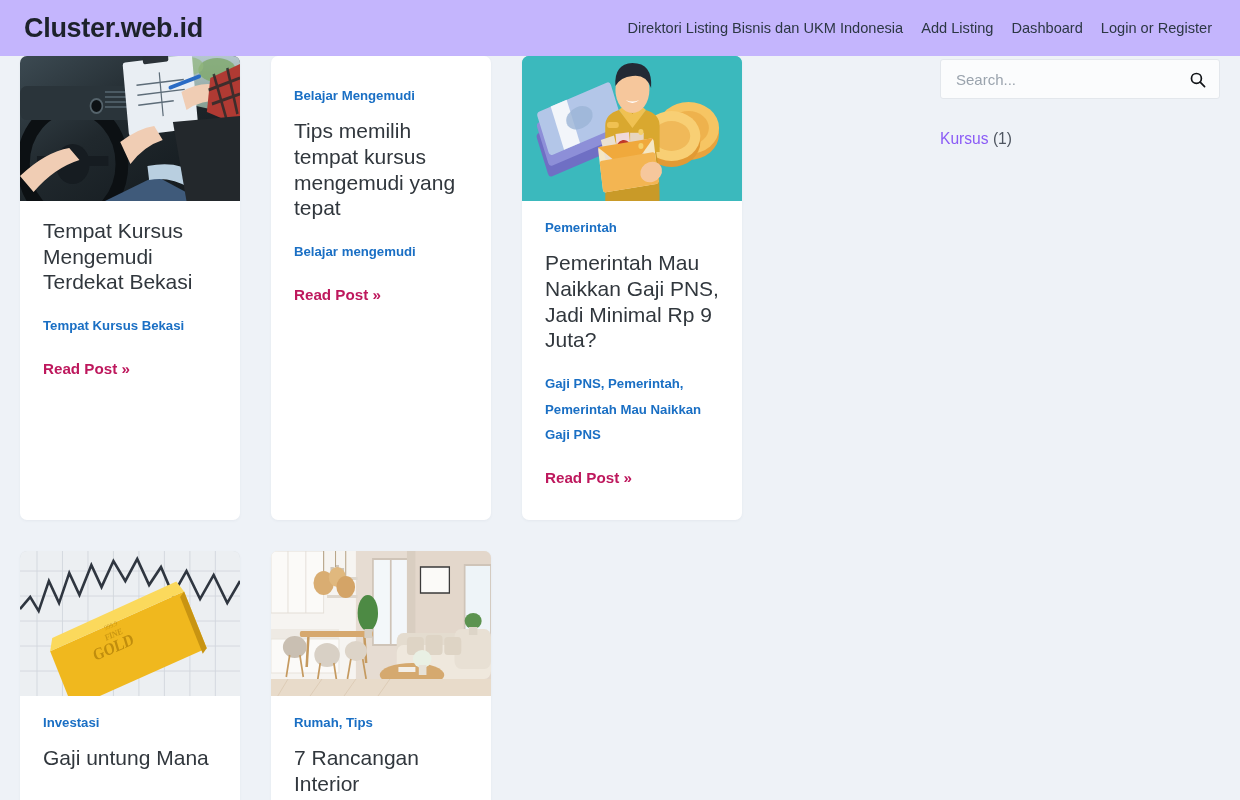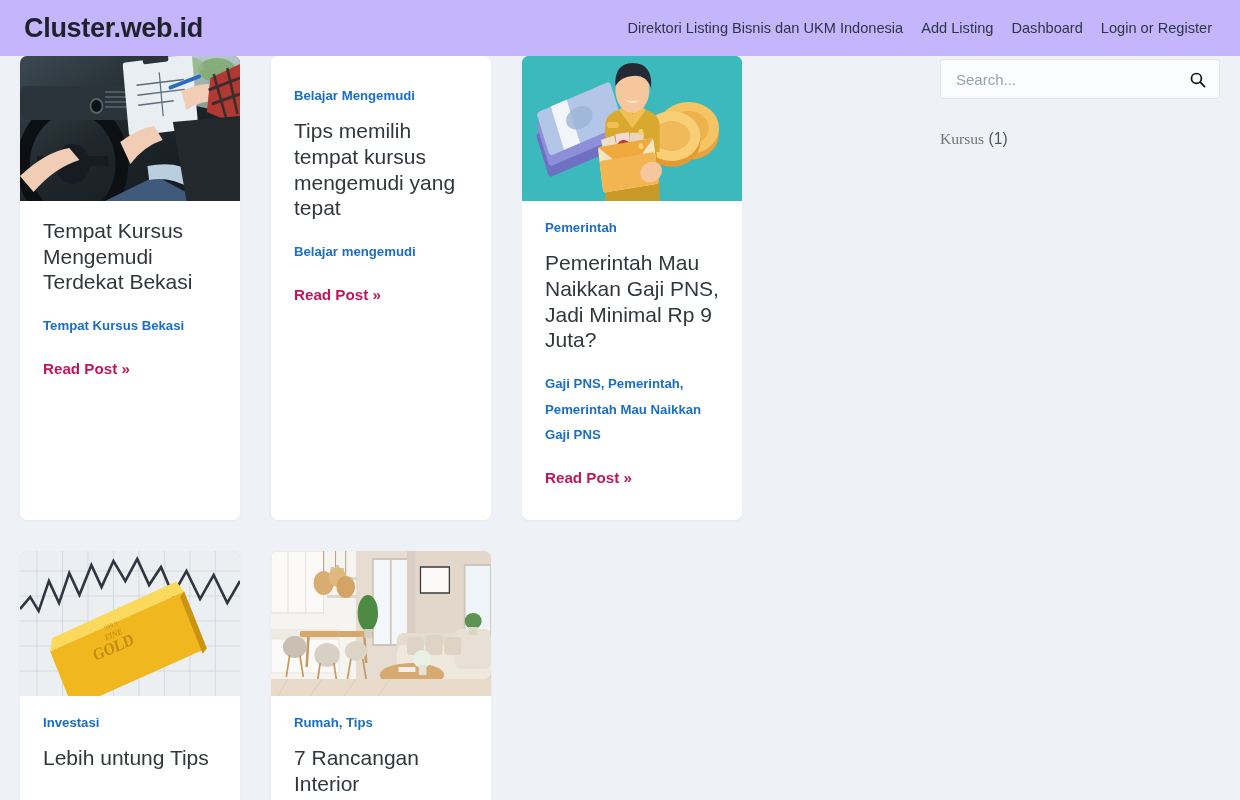--- a/index.html
+++ b/index.html
@@ -142,21 +142,21 @@
     letter-spacing: -0.2px;
     margin-bottom: 27px;
   }
   .cat-list { list-style: none; }
   .cat-list li {
     font-size: 15.6px;
     color: #4e5560;
     margin-bottom: 19px;
     line-height: 1.3;
   }
-  .cat-list li a { color: #737373; text-decoration: none; font-family: Liberation Serif, serif; }
+  .cat-list li a { color: #8b5cf6; text-decoration: none; }
   .cat-list li .count { color: #4e5560; }
   .cat-dash { color: #4e5560; margin-right: 4px; }
 
   
   .thumb-svg { width: 100%; height: 100%; display: block; }
 </style>
 </head>
 <body>
 
 <header class="site-header">
@@ -346,21 +346,21 @@
               <text x="86" y="98" font-family="Liberation Serif, serif" font-size="17" font-weight="bold" fill="#b8860b" opacity="0.85" transform="rotate(-4 86 98)">GOLD</text>
               <text x="104" y="82" font-family="Liberation Serif, serif" font-size="9" font-weight="bold" fill="#c18f10" opacity="0.8" transform="rotate(-4 104 82)">FINE</text>
               <text x="106" y="72" font-family="Liberation Serif, serif" font-size="7" fill="#c18f10" opacity="0.75" transform="rotate(-4 106 72)">999.9</text>
             </g>
           </svg>
         </div>
         <div class="card-body">
           <div class="card-cats">
             <a href="#">Investasi</a>
           </div>
-          <h2 class="card-title">Lebih untung Tips</h2>
+          <h2 class="card-title">Gaji untung Mana</h2>
         </div>
       </article>
 
       <article class="card">
         <div class="card-thumb">
           <svg class="thumb-svg" viewBox="0 0 259 145" preserveAspectRatio="none">
             <rect width="259" height="145" fill="#efe7dd"></rect>
             <rect x="0" y="0" width="100" height="145" fill="#f6f4f1"></rect>
             <rect x="100" y="0" width="60" height="145" fill="#e6dcd2"></rect>
             <rect x="160" y="0" width="99" height="145" fill="#e3d7cb"></rect>

